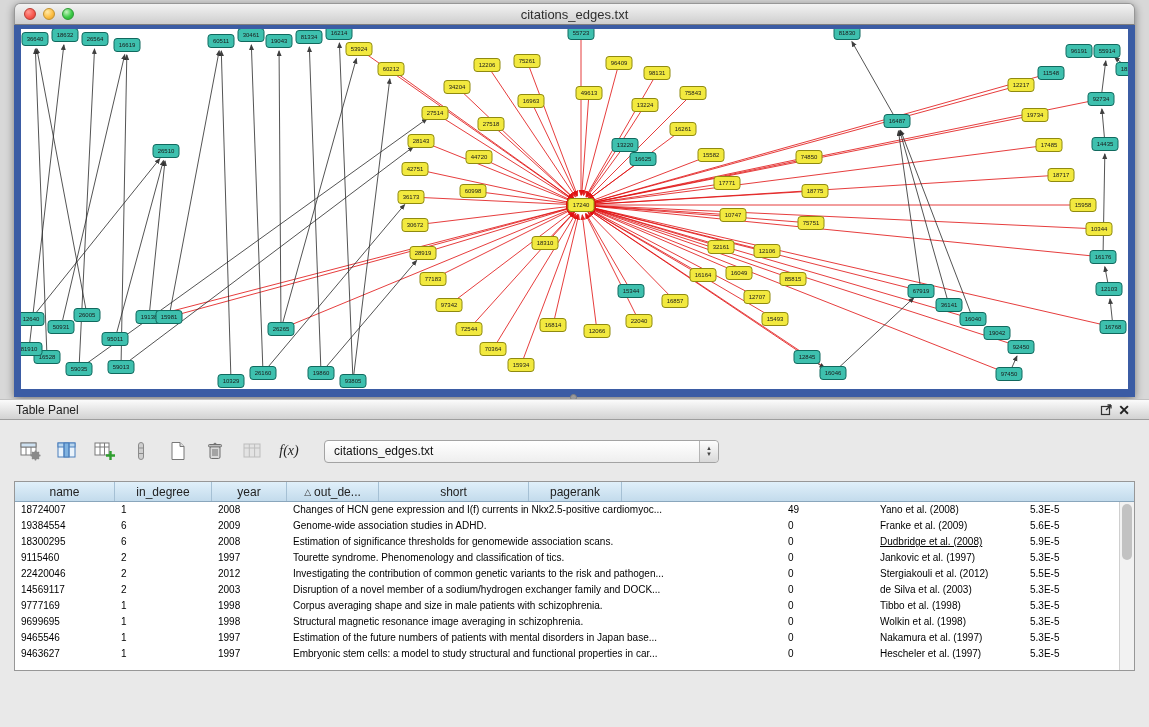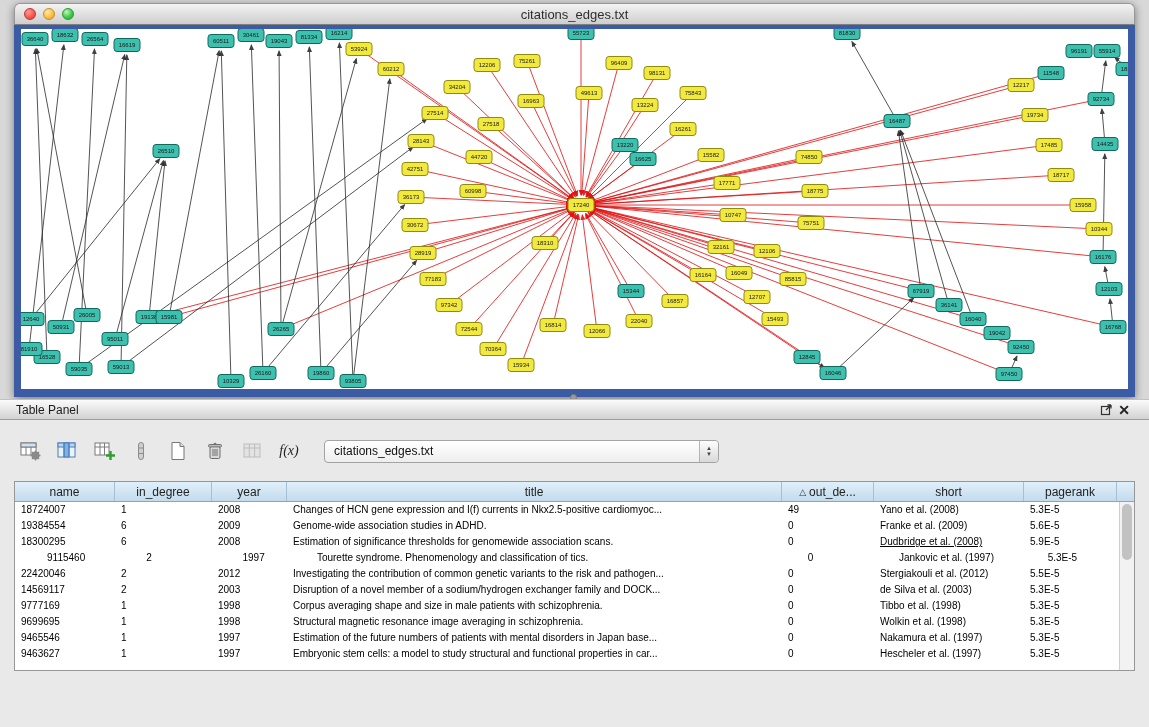--- a/index.html
+++ b/index.html
@@ -733,23 +733,20 @@
         <div class="thead" id="thead">
             <div class="th" style="width: 100px;">
               <span>name</span>
             </div>
             <div class="th" style="width: 97px;">
               <span>in_degree</span>
             </div>
             <div class="th" style="width: 75px;">
               <span>year</span>
             </div>
-            <div class="th" style="width: 495px;">
-              <span>title</span>
-            </div>
             <div class="th" style="width: 92px;">
               <span class="sort">△</span>
               <span>out_de...</span>
             </div>
             <div class="th" style="width: 150px;">
               <span>short</span>
             </div>
             <div class="th" style="width: 93px;">
               <span>pagerank</span>
             </div>
@@ -777,21 +774,21 @@
             <div class="tr">
               <div class="td" style="width: 100px;">18300295</div>
               <div class="td" style="width: 97px;">6</div>
               <div class="td" style="width: 75px;">2008</div>
               <div class="td" style="width: 495px;">Estimation of significance thresholds for genomewide association scans.</div>
               <div class="td" style="width: 92px;">0</div>
               <div class="td" style="width: 150px; text-decoration: underline;">Dudbridge et al. (2008)</div>
               <div class="td" style="width: 93px;">5.9E-5</div>
             </div>
             <div class="tr">
-              <div class="td" style="width: 100px; margin-left: 26px;">9115460</div>
+              <div class="td" style="width: 100px;">9115460</div>
               <div class="td" style="width: 97px;">2</div>
               <div class="td" style="width: 75px;">1997</div>
               <div class="td" style="width: 495px;">Tourette syndrome. Phenomenology and classification of tics.</div>
               <div class="td" style="width: 92px;">0</div>
               <div class="td" style="width: 150px;">Jankovic et al. (1997)</div>
               <div class="td" style="width: 93px;">5.3E-5</div>
             </div>
             <div class="tr">
               <div class="td" style="width: 100px;">22420046</div>
               <div class="td" style="width: 97px;">2</div>

